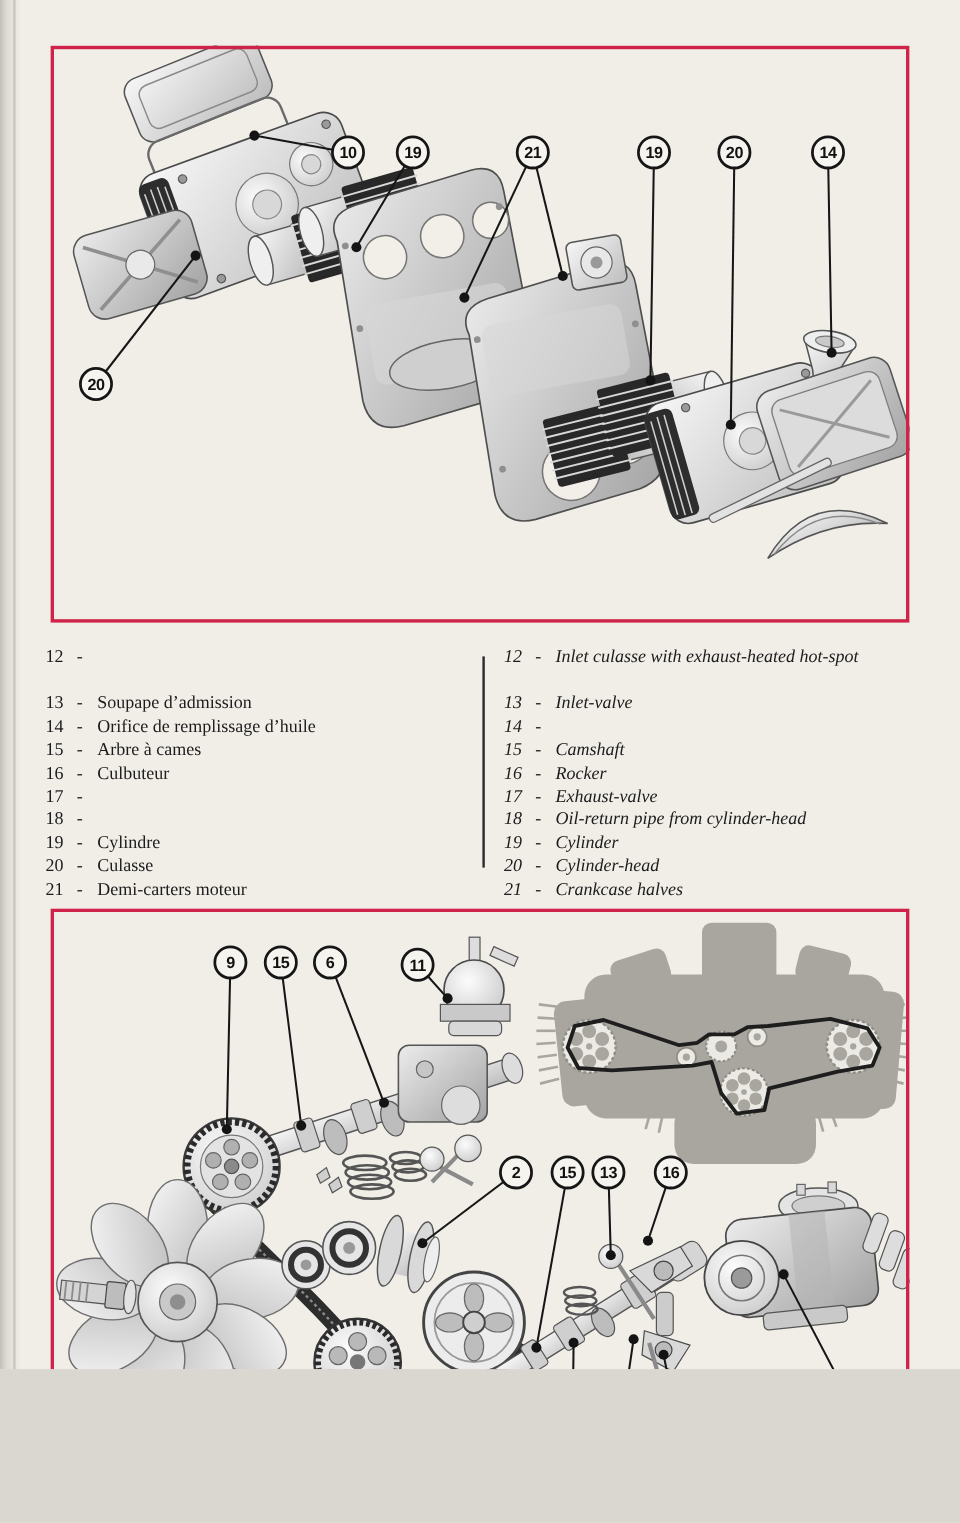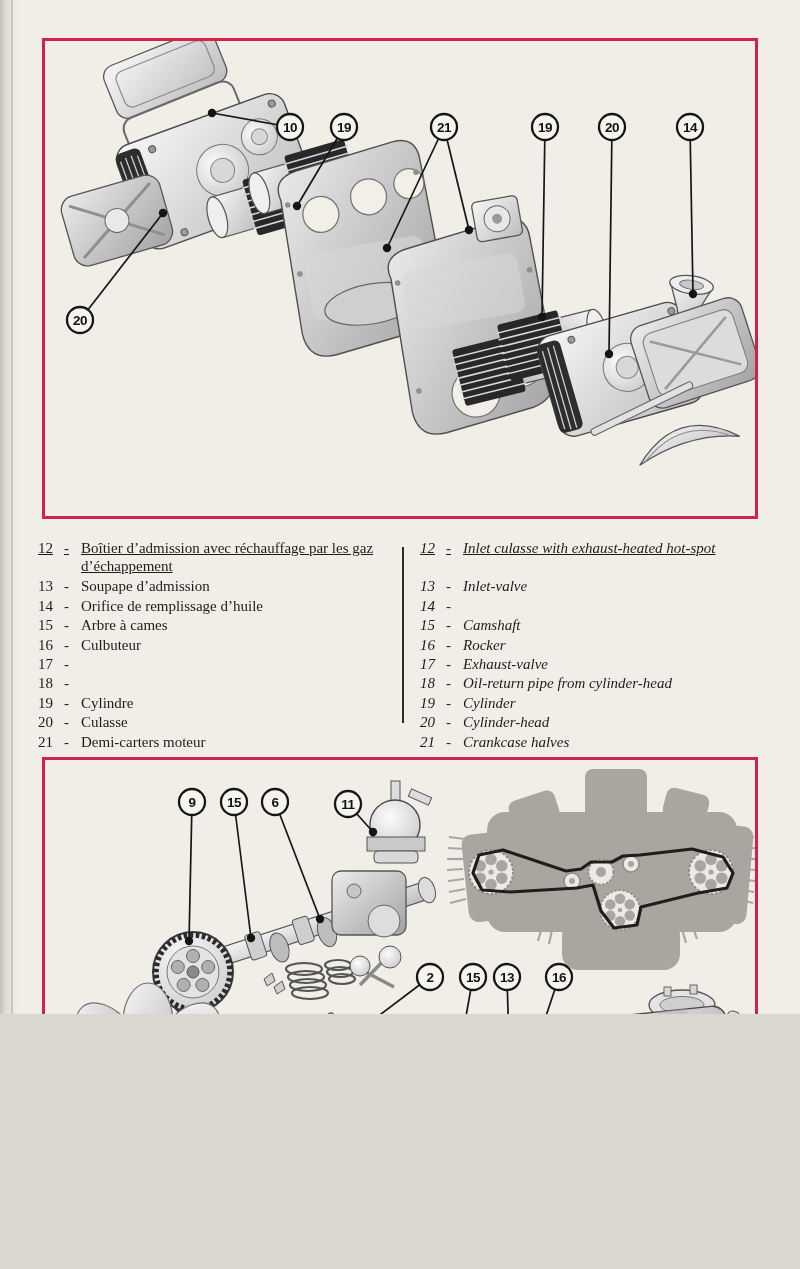--- a/index.html
+++ b/index.html
@@ -1,36 +1,36 @@
 <!DOCTYPE html>
 <html><head>
 <meta charset="utf-8">
 <style>
   html,body{margin:0;padding:0;background:#dad7d1;}
   .page{
-    position:relative;width:800px;height:1014px;overflow:hidden;
+    position:relative;width:800px;height:1141px;overflow:hidden;
     background:#f1eee8;font-family:"Liberation Serif",serif;color:#1c1c1c;
   }
   .gutter{position:absolute;left:0;top:0;width:18px;height:100%;
     background:linear-gradient(90deg,#c2bfb9 0%,#dedbd5 30%,rgba(241,238,232,0) 100%);}
   .gutter-line{position:absolute;left:11px;top:0;width:2px;height:100%;background:rgba(110,106,100,.25);}
   .fig{position:absolute;left:42px;}
   .fig svg{display:block;}
   #fig-top{top:38px;}
   #fig-bottom{top:757px;}
 
   .lists{position:absolute;top:539px;left:0;width:800px;font-size:15px;}
   .col{position:absolute;top:0;}
   .col-fr{left:38px;width:340px;}
   .col-en{left:420px;width:340px;font-style:italic;}
   .row{display:flex;align-items:flex-start;line-height:18px;margin-bottom:1.4px;}
   .num{width:26px;flex:none;}
   .dash{width:17px;flex:none;}
   .lbl{flex:1;}
-  .row-tall{min-height:37px;text-decoration:underline;}
+  .row-tall{min-height:37px;}
   .divider{position:absolute;left:402px;top:8px;width:1.5px;height:176px;background:#2b2b2b;}
   .pagenum{position:absolute;left:740px;top:1241px;font-size:16px;color:#222;}
 
   text.co{font-family:"Liberation Sans",sans-serif;font-weight:bold;font-size:13.5px;fill:#121212;letter-spacing:-0.4px;}
   .lead{stroke:#161616;stroke-width:1.7;fill:none;}
   .cobg{fill:#f6f4ee;stroke:#161616;stroke-width:2.3;}
   .dot{fill:#141414;}
 </style>
 </head>
 <body>
@@ -218,21 +218,20 @@
     <rect x="1.5" y="1.5" width="713" height="478" fill="none" stroke="#cf2349" stroke-width="3"></rect>
   </svg>
   </div>
 
   <div class="lists">
     <div class="divider"></div>
     <div class="col col-fr">
       <div class="row row-tall">
           <span class="num">12</span>
           <span class="dash">-</span>
-          <span class="lbl">Boîtier d’admission avec réchauffage par les gaz d’échappement</span>
         </div>
       <div class="row">
           <span class="num">13</span>
           <span class="dash">-</span>
           <span class="lbl">Soupape d’admission</span>
         </div>
       <div class="row">
           <span class="num">14</span>
           <span class="dash">-</span>
           <span class="lbl">Orifice de remplissage d’huile</span>

